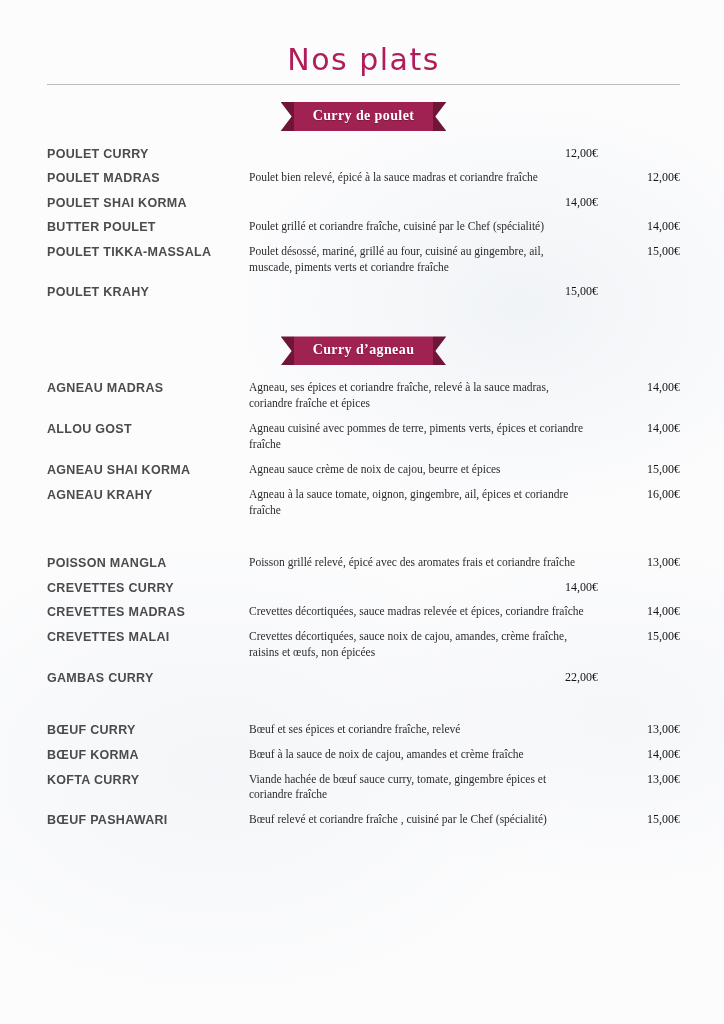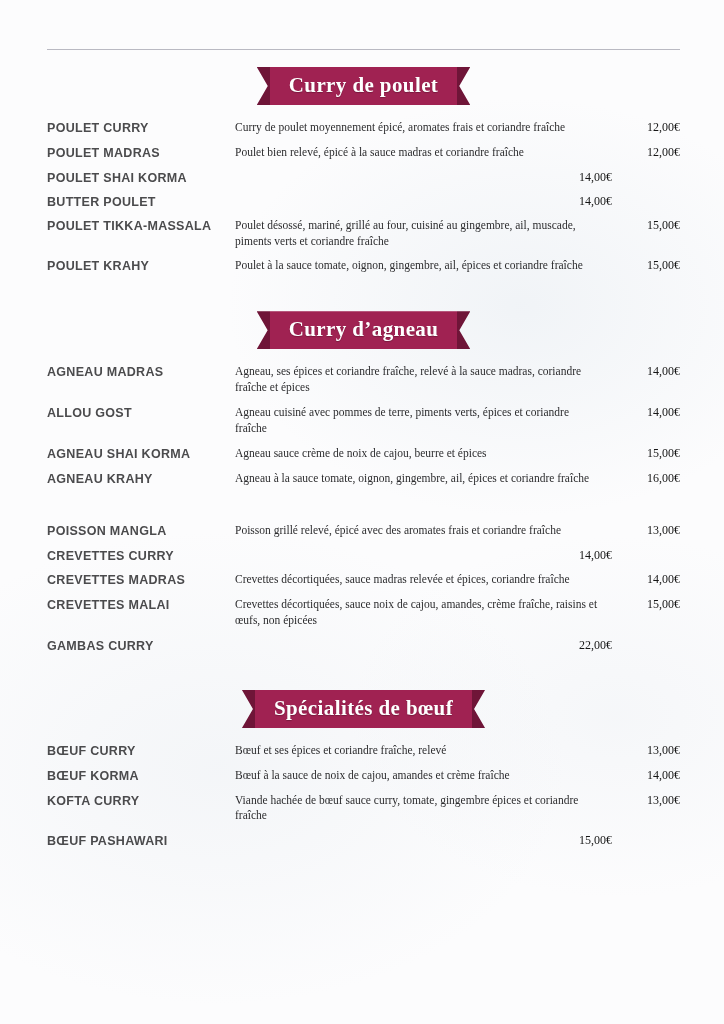--- a/index.html
+++ b/index.html
@@ -37,36 +37,36 @@
   .section { margin-top: 37px; }
   .section.first { margin-top: 17px; }
 
   .banner-wrap { text-align: center; }
   .banner {
     display: inline-block;
     position: relative;
     color: #ffffff;
     font-family: "Liberation Serif", serif;
     font-weight: bold;
-    font-size: 21px;
+    font-size: 14px;
     letter-spacing: 0.4px;
     padding: 6px 32px 7px 32px;
     background: linear-gradient(90deg,
       #6f1538 0px, #6f1538 13px,
       #a02252 13px, #a02252 calc(100% - 13px),
       #6f1538 calc(100% - 13px), #6f1538 100%);
     clip-path: polygon(0 0, 100% 0, calc(100% - 11px) 50%, 100% 100%, 0 100%, 11px 50%);
     text-shadow: 0 1px 1px rgba(0,0,0,0.25);
   }
 
   .items { margin-top: 15px; }
   .row {
     display: grid;
     grid-template-columns: 186px 1fr 66px;
-    column-gap: 2px;
+    column-gap: 16px;
     align-items: start;
     margin-bottom: 9px;
   }
   .item-name {
     font-family: "Liberation Sans", sans-serif;
     font-size: 12.5px;
     font-weight: bold;
     letter-spacing: 0.3px;
     color: #4b4b4d;
     padding-top: 1px;
@@ -84,53 +84,53 @@
     color: #151515;
     text-align: right;
     white-space: nowrap;
   }
 </style>
 </head>
 <body>
 
 <div class="page">
 
+  <div class="title">Nos plats</div>
   <hr class="rule">
 
   <div class="section first">
     <div class="banner-wrap">
       <div class="banner">Curry de poulet</div>
     </div>
     <div class="items">
       <div class="row">
         <div class="item-name">POULET CURRY</div>
-        <div class="item-desc">Curry de poulet moyennement épicé, aromates frais et coriandre fraîche</div>
         <div class="item-price">12,00€</div>
       </div>
       <div class="row">
         <div class="item-name">POULET MADRAS</div>
         <div class="item-desc">Poulet bien relevé, épicé à la sauce madras et coriandre fraîche</div>
         <div class="item-price">12,00€</div>
       </div>
       <div class="row">
         <div class="item-name">POULET SHAI KORMA</div>
         <div class="item-price">14,00€</div>
       </div>
       <div class="row">
         <div class="item-name">BUTTER POULET</div>
+        <div class="item-desc">Poulet grillé et coriandre fraîche, cuisiné par le Chef (spécialité)</div>
         <div class="item-price">14,00€</div>
       </div>
       <div class="row">
         <div class="item-name">POULET TIKKA-MASSALA</div>
         <div class="item-desc">Poulet désossé, mariné, grillé au four, cuisiné au gingembre, ail, muscade, piments verts et coriandre fraîche</div>
         <div class="item-price">15,00€</div>
       </div>
       <div class="row">
         <div class="item-name">POULET KRAHY</div>
-        <div class="item-desc">Poulet à la sauce tomate, oignon, gingembre, ail, épices et coriandre fraîche</div>
         <div class="item-price">15,00€</div>
       </div>
     </div>
   </div>
 
   <div class="section">
     <div class="banner-wrap">
       <div class="banner">Curry d’agneau</div>
     </div>
     <div class="items">
@@ -179,39 +179,37 @@
         <div class="item-price">15,00€</div>
       </div>
       <div class="row">
         <div class="item-name">GAMBAS CURRY</div>
         <div class="item-price">22,00€</div>
       </div>
     </div>
   </div>
 
   <div class="section">
-    <div class="banner-wrap">
-      <div class="banner">Spécialités de bœuf</div>
-    </div>
     <div class="items">
       <div class="row">
         <div class="item-name">BŒUF CURRY</div>
         <div class="item-desc">Bœuf et ses épices et coriandre fraîche, relevé</div>
         <div class="item-price">13,00€</div>
       </div>
       <div class="row">
         <div class="item-name">BŒUF KORMA</div>
         <div class="item-desc">Bœuf à la sauce de noix de cajou, amandes et crème fraîche</div>
         <div class="item-price">14,00€</div>
       </div>
       <div class="row">
         <div class="item-name">KOFTA CURRY</div>
         <div class="item-desc">Viande hachée de bœuf sauce curry, tomate, gingembre épices et coriandre fraîche</div>
         <div class="item-price">13,00€</div>
       </div>
       <div class="row">
         <div class="item-name">BŒUF PASHAWARI</div>
+        <div class="item-desc">Bœuf relevé et coriandre fraîche , cuisiné par le Chef (spécialité)</div>
         <div class="item-price">15,00€</div>
       </div>
     </div>
   </div>
 
 </div>
 
 </body></html>

